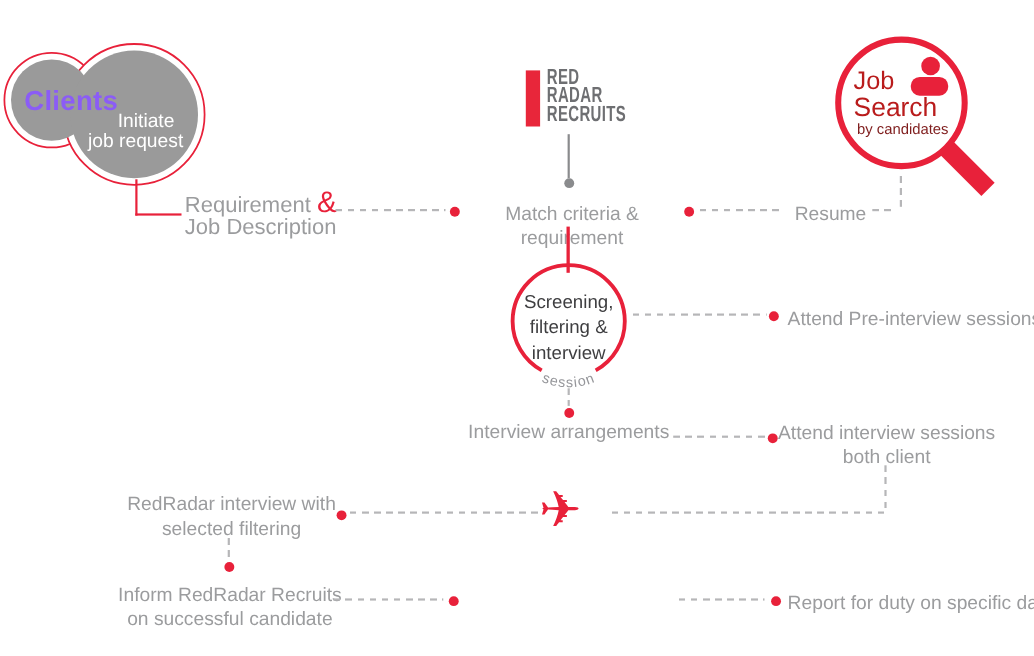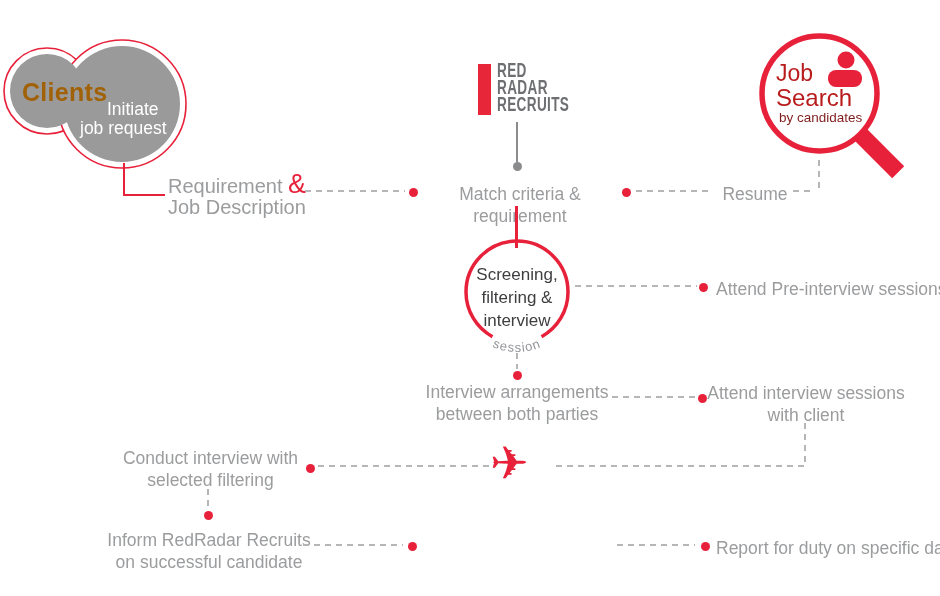--- a/index.html
+++ b/index.html
@@ -12,21 +12,21 @@
   .center{text-align:center;}
   .dot{position:absolute;width:9px;height:9px;border-radius:50%;background:#e8213a;}
   .gdot{position:absolute;width:9px;height:9px;border-radius:50%;background:#8a8b8d;}
   .dash-h{position:absolute;height:2px;
           background:repeating-linear-gradient(90deg,#b6b6b8 0 6px,transparent 6px 11px);}
   .dash-v{position:absolute;width:2px;
           background:repeating-linear-gradient(180deg,#b6b6b8 0 6px,transparent 6px 11px);}
   .redline{position:absolute;background:#e8213a;}
   .grayline{position:absolute;background:#8a8b8d;}
   
-  .clients-title{font-size:25px;font-weight:bold;color:#a16207;letter-spacing:.3px;}
+  .clients-title{font-size:25px;font-weight:bold;color:#8b5cf6;letter-spacing:.3px;}
   .clients-sub{font-size:17.5px;color:#fff;}
   
   .logo-bar{position:absolute;left:478px;top:64px;width:13px;height:51px;background:#e8263a;}
   .logo-text{position:absolute;left:497px;top:62px;font-size:20px;font-weight:bold;
              line-height:17px;letter-spacing:.5px;color:#6e6f72;
              transform:scaleX(.68);transform-origin:0 0;white-space:nowrap;}
   
   .req-amp{color:#e8213a;font-size:27px;}
   
   .screen-text{font-size:17px;line-height:23px;color:#3e3e40;}
@@ -100,35 +100,34 @@
   </div>
 
   <div class="dash-h" style="left:575px;top:285px;width:122px"></div>
   <div class="dot" style="left:698.5px;top:282.5px"></div>
   <div class="abs gray t17 nowrap" style="left:716px;top:278px">Attend Pre-interview sessions</div>
 
   <div class="dash-v" style="left:516px;top:353px;height:16px"></div>
   <div class="dot" style="left:512.5px;top:370.5px"></div>
   <div class="abs gray t17 center" style="left:407px;top:381px;width:220px">
     <div>Interview arrangements</div>
-    <div>between both parties</div>
   </div>
   <div class="dash-h" style="left:612px;top:396px;width:84px"></div>
   <div class="dot" style="left:697.5px;top:393.5px"></div>
   <div class="abs gray t17 center" style="left:696px;top:382px;width:220px">
     <div>Attend interview sessions</div>
-    <div>with client</div>
+    <div>both client</div>
   </div>
 
   <div class="dash-v" style="left:804px;top:423px;height:40px"></div>
   <div class="dash-h" style="left:556px;top:465px;width:250px"></div>
   <div class="dash-h" style="left:318px;top:465px;width:172px"></div>
   <div class="plane">✈</div>
   <div class="abs gray t17 center" style="left:108px;top:447px;width:205px">
-    <div>Conduct interview with</div>
+    <div>RedRadar interview with</div>
     <div>selected filtering</div>
   </div>
   <div class="dot" style="left:305.5px;top:463.5px"></div>
 
   <div class="dash-v" style="left:207px;top:489px;height:18px"></div>
   <div class="dot" style="left:203.5px;top:510.5px"></div>
   <div class="abs gray t17 center" style="left:99px;top:529px;width:220px">
     <div>Inform RedRadar Recruits</div>
     <div>on successful candidate</div>
   </div>

